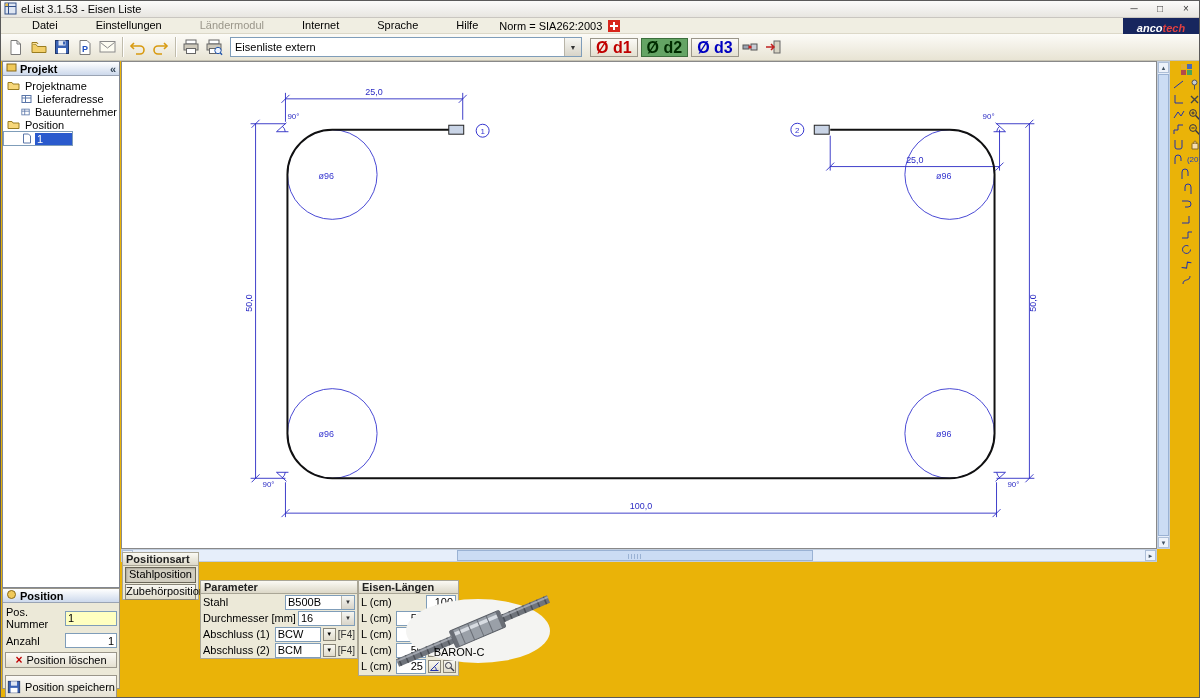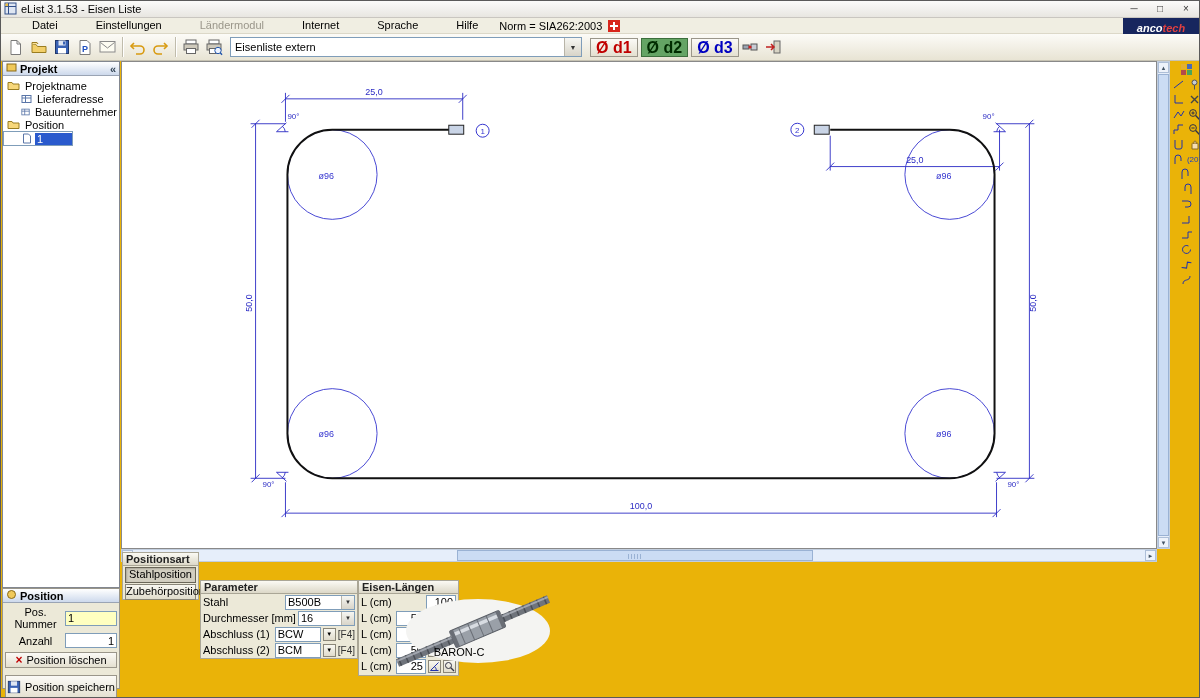--- a/index.html
+++ b/index.html
@@ -52,21 +52,21 @@
   .phead .collapse { margin-left:auto; font-weight:bold; color:#345; }
   .tree { padding-top:3px; }
   .trow { height:13px; display:flex; align-items:center; padding-left:4px; gap:3px; white-space:nowrap; }
   .trow.child { padding-left:18px; }
   .trow .lbl { padding:0 2px; }
   .trow.sel .lbl { background:#2a5acd; color:#fff; flex:1; }
 
   
   .positionpanel { position:absolute; left:1px; top:587px; width:118px; height:101px; background:#ece9d8; border:1px solid #9a968a; }
   .prow { display:flex; align-items:center; padding:3px 2px 0 3px; }
-  .prow label { flex:1;text-align:center; }
+  .prow label { flex:1; }
   input { font-family:"Liberation Sans", sans-serif; font-size:11px; border:1px solid #7f9db9; height:15px; padding:0 2px; background:#fff; }
   input.num { width:52px; }
   input.yellow { background:#ffffc0; }
   input.right { text-align:right; }
   .pbtn { width:112px; margin:4px auto 0; height:16px; border:1px solid #9a968a;
     background:linear-gradient(#fbfaf6,#e4e0d0); display:flex; align-items:center; justify-content:center; gap:4px; }
   .pbtn.save { height:24px; margin-top:7px; }
   .delx { color:#c00000; font-weight:bold; font-size:12px; }
 
   

